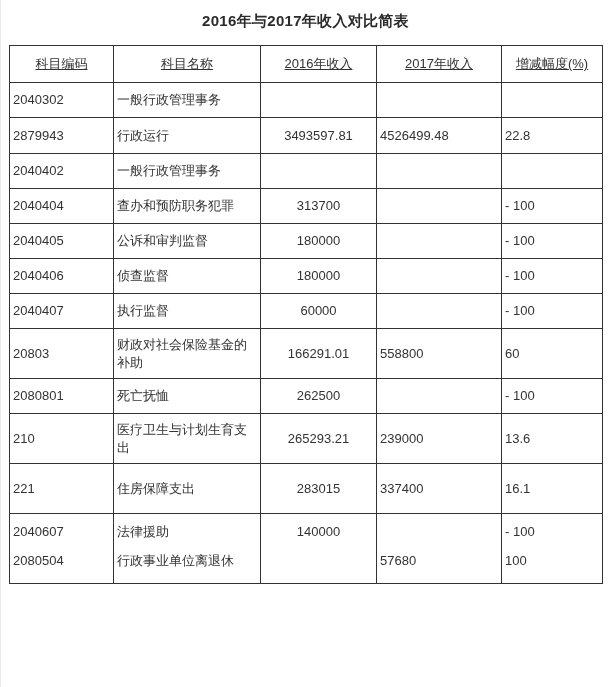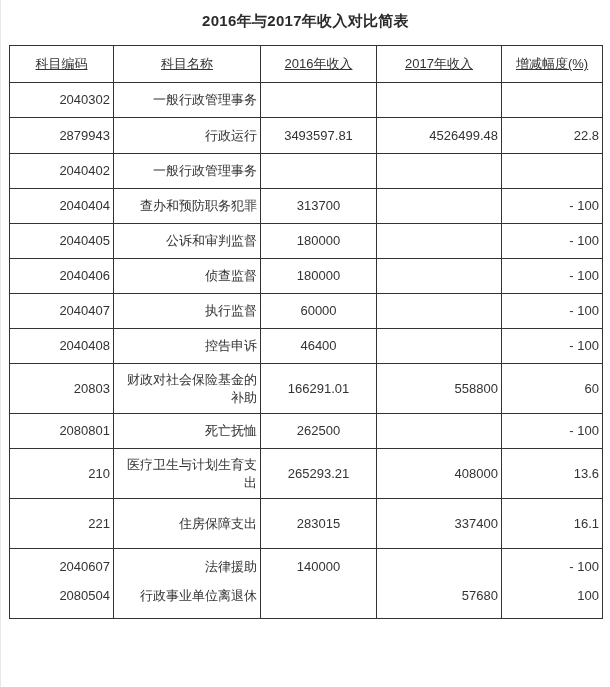--- a/index.html
+++ b/index.html
@@ -34,21 +34,21 @@
     border:1px solid #333333;
     padding:2px 3px;
     font-weight:normal;
     color:#333333;
     vertical-align:middle;
     line-height:1.35;
     overflow:hidden;
     word-break:break-all;
   }
   table.cmp th { text-align:center;text-decoration:underline; }
-  .c-code, .c-name, .c-y2017, .c-change { text-align:right; }
+  .c-code, .c-name, .c-y2017, .c-change { text-align:left; }
   .c-y2016 { text-align:center; padding-left:5px; }
   tr.h37 { height:37px; }
   tr.h35 { height:35px; }
   tr.h36 { height:36px; }
   tr.h50 { height:50px; }
   tr.h70 { height:70px; }
   tr.dual td { vertical-align:top; padding-top:3px; }
   tr.dual .line { height:29px; line-height:29px; white-space:nowrap; }
 </style>
 </head>
@@ -125,27 +125,20 @@
     </tr>
 
     <tr class="h35">
       <td class="c-code">2040407</td>
       <td class="c-name">执行监督</td>
       <td class="c-y2016">60000</td>
       <td class="c-y2017"></td>
       <td class="c-change">- 100</td>
     </tr>
 
-    <tr class="h35">
-      <td class="c-code">2040408</td>
-      <td class="c-name">控告申诉</td>
-      <td class="c-y2016">46400</td>
-      <td class="c-y2017"></td>
-      <td class="c-change">- 100</td>
-    </tr>
 
 
     <tr class="h50">
       <td class="c-code">20803</td>
       <td class="c-name">财政对社会保险基金的补助</td>
       <td class="c-y2016">166291.01</td>
       <td class="c-y2017">558800</td>
       <td class="c-change">60</td>
     </tr>
 
@@ -155,21 +148,21 @@
       <td class="c-name">死亡抚恤</td>
       <td class="c-y2016">262500</td>
       <td class="c-y2017"></td>
       <td class="c-change">- 100</td>
     </tr>
 
     <tr class="h50">
       <td class="c-code">210</td>
       <td class="c-name">医疗卫生与计划生育支出</td>
       <td class="c-y2016">265293.21</td>
-      <td class="c-y2017">408000</td>
+      <td class="c-y2017">239000</td>
       <td class="c-change">13.6</td>
     </tr>
 
     <tr class="h50">
       <td class="c-code">221</td>
       <td class="c-name">住房保障支出</td>
       <td class="c-y2016">283015</td>
       <td class="c-y2017">337400</td>
       <td class="c-change">16.1</td>
     </tr>

